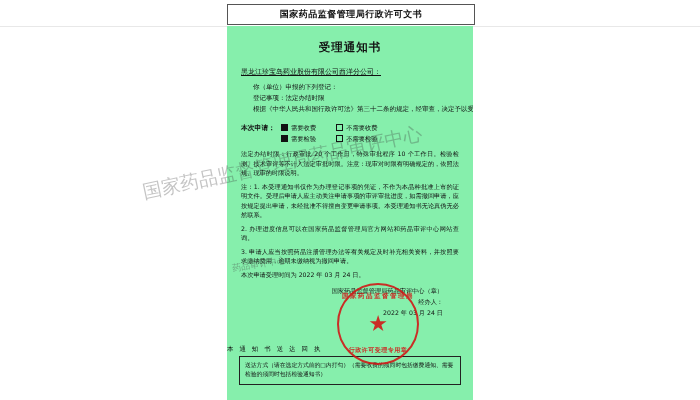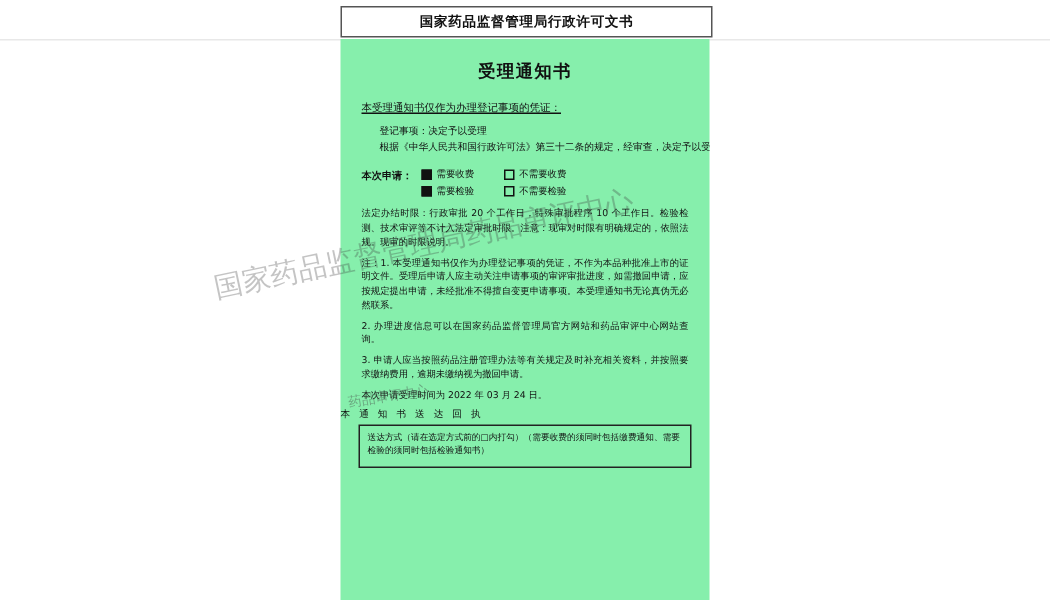--- a/index.html
+++ b/index.html
@@ -269,25 +269,26 @@
     <div class="doc-header-box">
       <span>国家药品监督管理局行政许可文书</span>
     </div>
   </div>
 
   <div class="sheet">
     <div class="sheet-inner">
 
       <div class="title">受理通知书</div>
 
-      <div class="company">本受理通知书仅作为办理登记事项的凭证：</div>
+      <div class="company">黑龙江珍宝岛药业股份有限公司西洋分公司：</div>
 
       <div class="field-list">
+        <div class="field-row">你（单位）申报的下列登记：</div>
         <div class="field-row">
-          <span>登记事项：</span><span class="u">决定予以受理</span>
+          <span>登记事项：</span><span class="u">法定办结时限</span>
         </div>
         <div class="field-row">根据《中华人民共和国行政许可法》第三十二条的规定，经审查，决定予以受理。</div>
       </div>
 
       <div class="apply-block">
         <div class="apply-label">本次申请：</div>
         <div class="apply-options">
           <div class="opt-line">
             <div class="opt">
               <span class="box filled"></span>
@@ -312,20 +313,30 @@
       </div>
 
       <div class="note-list">
         <div class="para">法定办结时限：行政审批 20 个工作日，特殊审批程序 10 个工作日。检验检测、技术审评等不计入法定审批时限。注意：现审对时限有明确规定的，依照法规。现审的时限说明。</div>
         <div class="para">注：1. 本受理通知书仅作为办理登记事项的凭证，不作为本品种批准上市的证明文件。受理后申请人应主动关注申请事项的审评审批进度，如需撤回申请，应按规定提出申请，未经批准不得擅自变更申请事项。本受理通知书无论真伪无必然联系。</div>
         <div class="para">2. 办理进度信息可以在国家药品监督管理局官方网站和药品审评中心网站查询。</div>
         <div class="para">3. 申请人应当按照药品注册管理办法等有关规定及时补充相关资料，并按照要求缴纳费用，逾期未缴纳视为撤回申请。</div>
         <div class="para">本次申请受理时间为 2022 年 03 月 24 日。</div>
       </div>
 
+      <div class="sign-area">
+        <div class="sign-line">国家药品监督管理局药品审评中心（章）</div>
+        <div class="sign-line">经办人：</div>
+        <div class="sign-line">2022 年 03 月 24 日</div>
+        <div class="seal">
+          <div class="seal-top">国家药品监督管理局</div>
+          <div class="seal-star">★</div>
+          <div class="seal-bottom">行政许可受理专用章</div>
+        </div>
+      </div>
 
       <div class="cut-title">本 通 知 书 送 达 回 执</div>
 
       <div class="receipt">
         <div class="receipt-head">送达方式（请在选定方式前的□内打勾）（需要收费的须同时包括缴费通知、需要检验的须同时包括检验通知书）</div>
 
       </div>
 
     </div>
   </div>

